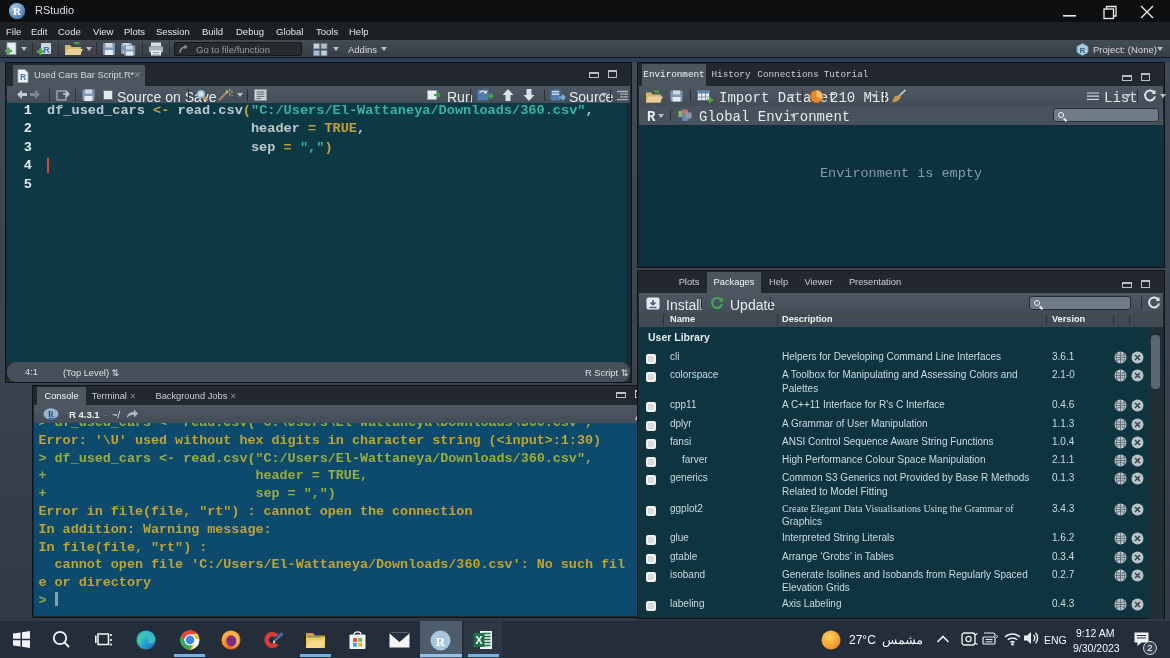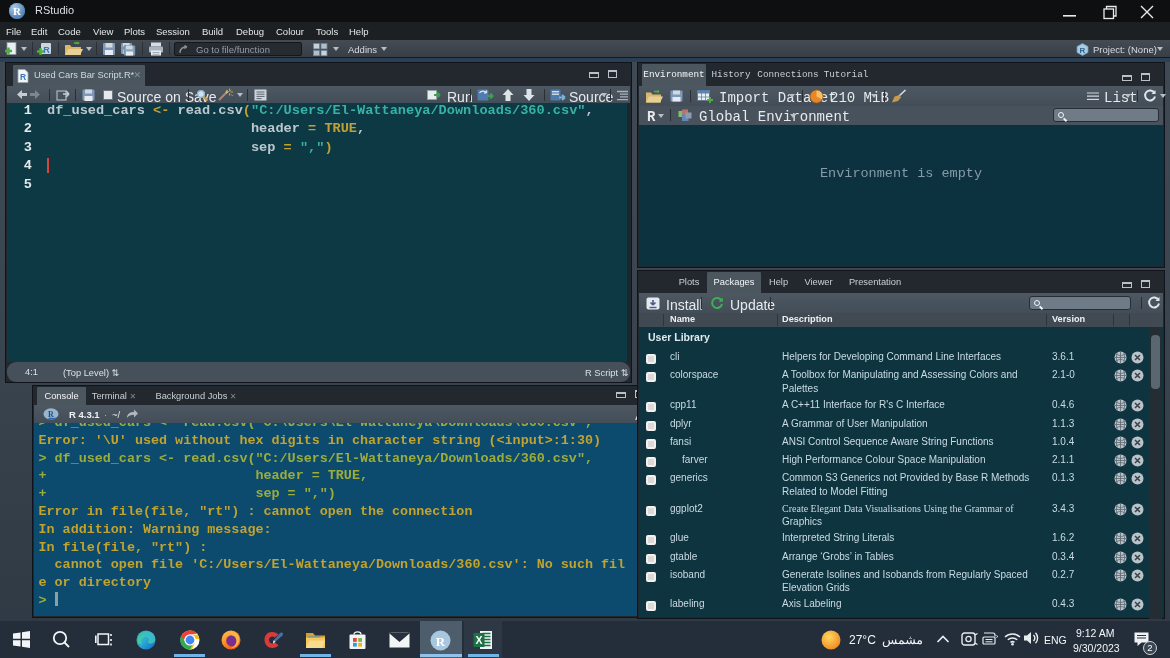--- a/index.html
+++ b/index.html
@@ -89,21 +89,21 @@
 
   <div id="menubar">
     <span style="left:6px;">File</span>
     <span style="left:31px;">Edit</span>
     <span style="left:58px;">Code</span>
     <span style="left:93px;">View</span>
     <span style="left:124px;">Plots</span>
     <span style="left:156px;">Session</span>
     <span style="left:202px;">Build</span>
     <span style="left:236px;">Debug</span>
-    <span style="left:276px;">Colour</span>
+    <span style="left:276px;">Global</span>
     <span style="left:316px;">Tools</span>
     <span style="left:349px;">Help</span>
   </div>
 
   <div id="maintb">
     <svg class="abs" style="left:5px;top:2px;" width="24" height="14" viewBox="0 0 24 14">
       <rect x="2" y="0.5" width="9" height="12" fill="#e9eef1" stroke="#8d969d" stroke-width="0.8"></rect>
       <path d="M0 9 h7 M3.5 5.5 v7" stroke="#4fae3f" stroke-width="2.4"></path>
     </svg>
     <div class="dda" style="left:21px;top:7px;"></div>

